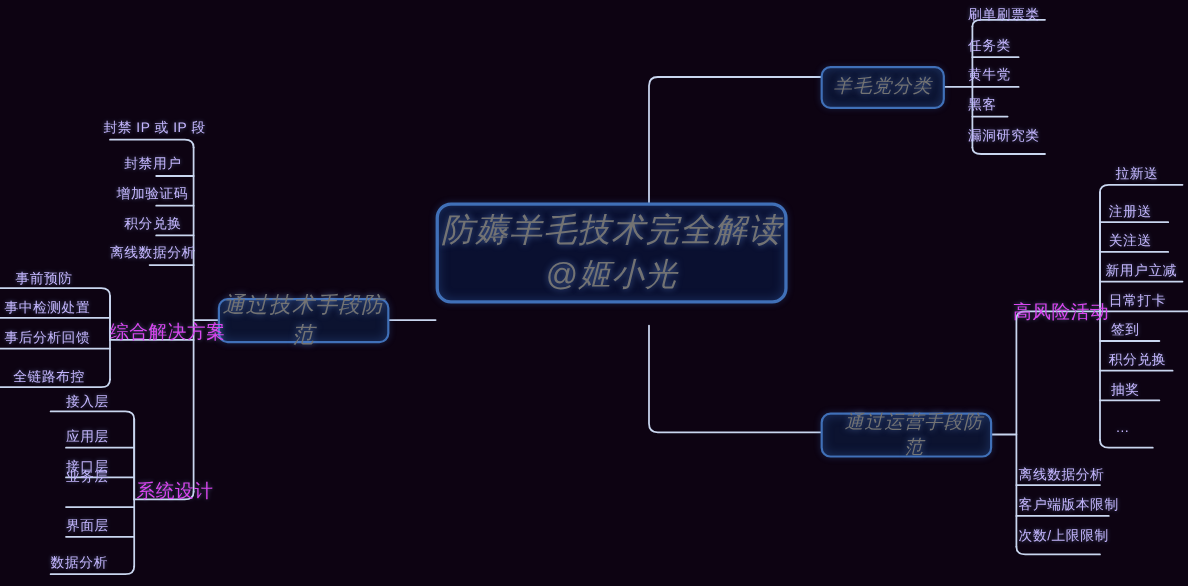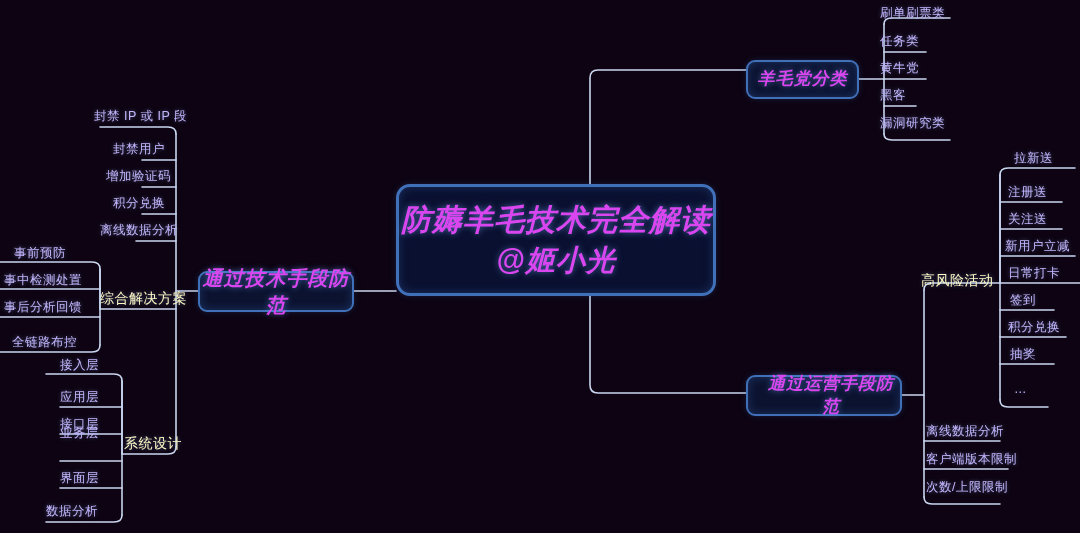--- a/index.html
+++ b/index.html
@@ -13,53 +13,53 @@
   #canvas{position:relative;width:1080px;height:533px;}
   svg#wires{position:absolute;left:0;top:0;width:1080px;height:533px;pointer-events:none;}
 
   
   .node{
     position:absolute;
     box-sizing:border-box;
     background:#0c1330;
     border:2px solid #4070b8;
     border-radius:9px;
-    color:#d946ef;
+    color:#737373;
     display:flex;align-items:center;justify-content:center;
     font-style:italic;
-    font-weight:bold;
+    font-weight:normal;
     letter-spacing:1px;
     text-align:center;
     line-height:1.35;
     text-shadow:0 0 6px rgba(120,170,255,.55);
     box-shadow:0 0 10px rgba(60,110,190,.35) inset,0 0 6px rgba(60,110,190,.25);
   }
   .node.root{
-    left:396px;top:184px;width:320px;height:112px;
+    left:396px;top:184px;width:320px;height:92px;
     font-size:30px;border-width:3px;border-radius:14px;
     background:#0a1030;
   }
   .node.root .l2{font-size:29px;}
   .node.b-tech{left:198px;top:271px;width:156px;height:41px;font-size:20px;}
   .node.b-sheep{left:746px;top:60px;width:113px;height:39px;font-size:17px;}
   .node.b-ops{left:746px;top:375px;width:156px;height:41px;font-size:17px;padding-left:14px;}
 
   
   .leaf{
     position:absolute;
     color:#c4b5fd;
     font-size:12.5px;
     white-space:nowrap;
     text-shadow:0 0 4px rgba(150,190,255,.45);
     letter-spacing:.5px;
   }
   .mid{
     position:absolute;
-    color:#fef9c3;
-    font-size:14px;
+    color:#d946ef;
+    font-size:17px;
     white-space:nowrap;
     text-shadow:0 0 4px rgba(150,190,255,.45);
     letter-spacing:.5px;
   }
 </style>
 </head>
 <body>
 
 <div id="canvas">
 

